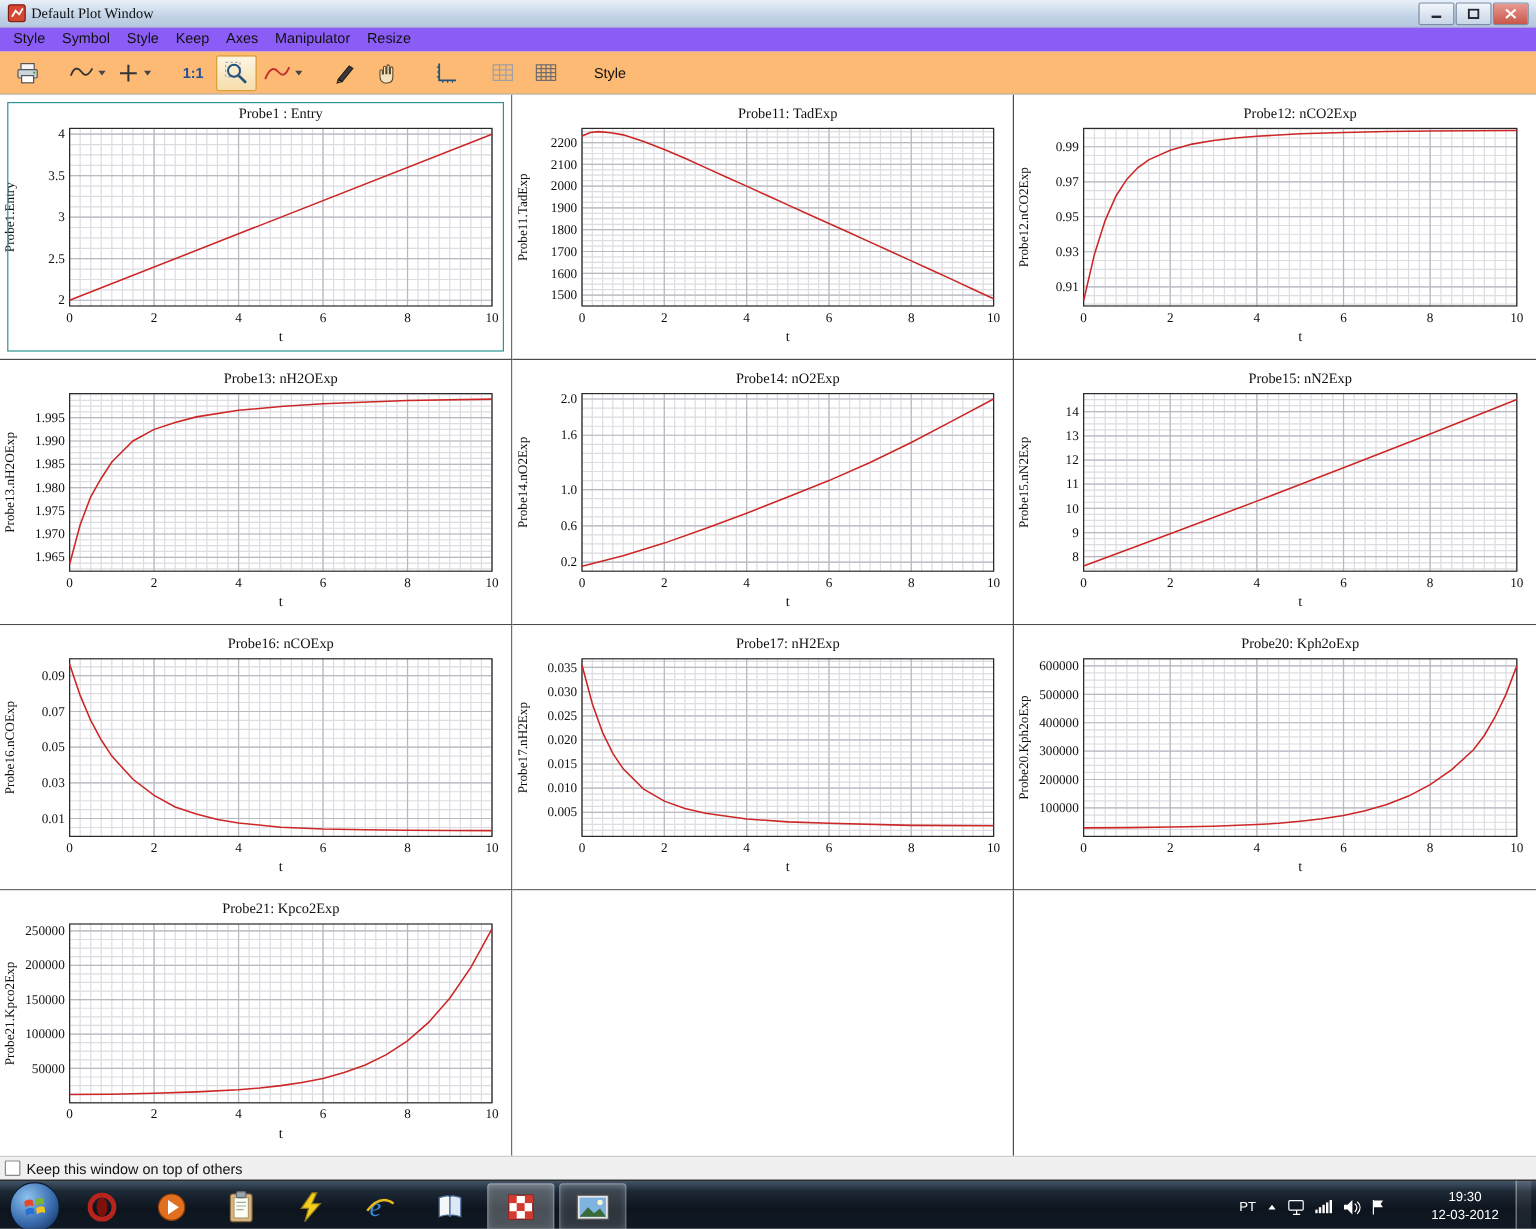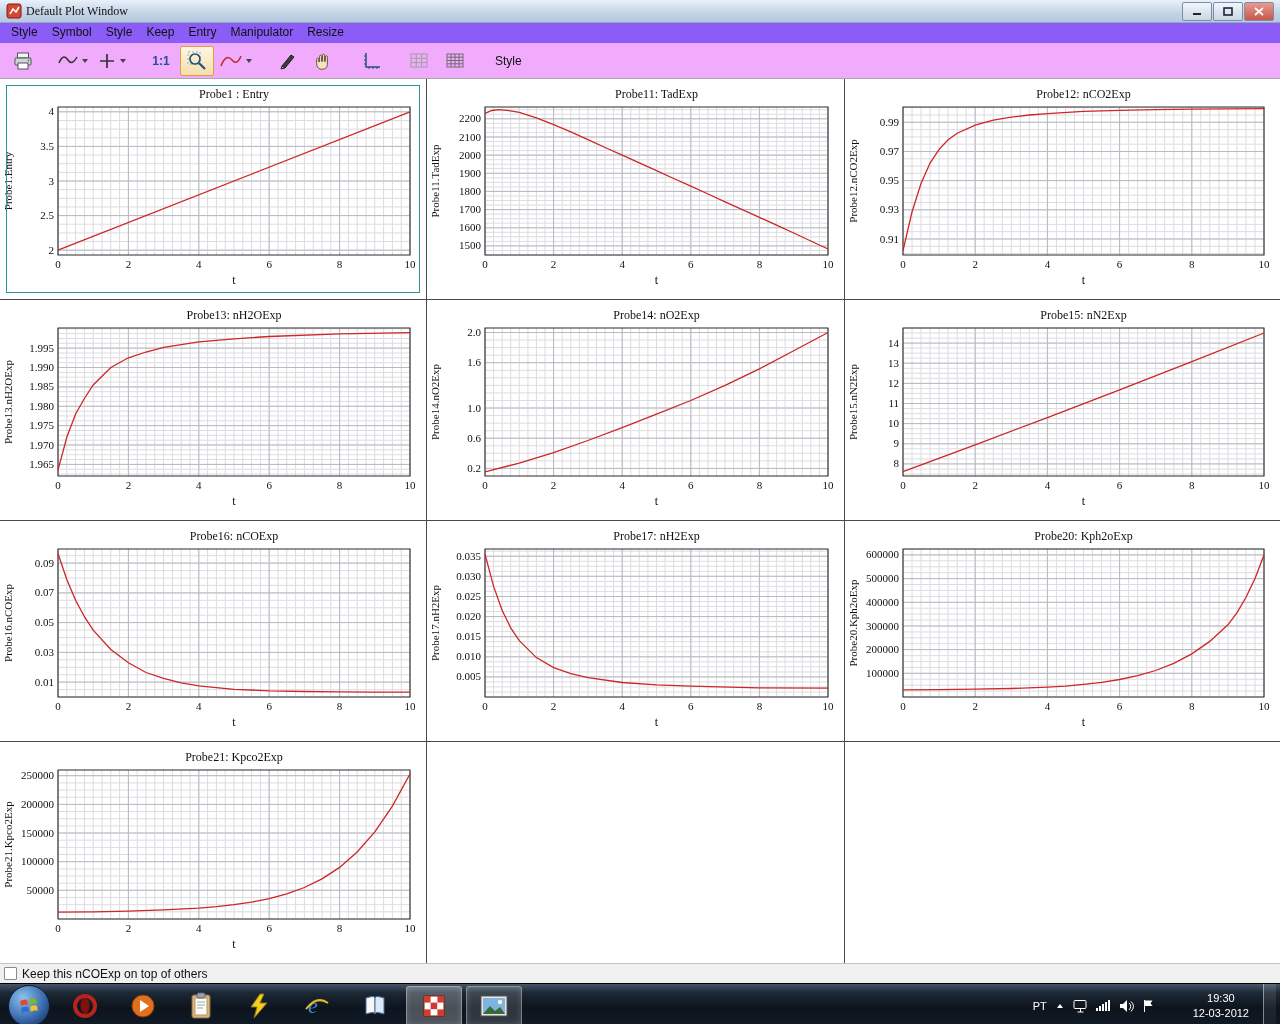--- a/index.html
+++ b/index.html
@@ -12,21 +12,21 @@
   .titlebar .title{font-size:12px;color:#101010;}
   .winbtns{margin-left:auto;display:flex;gap:1px;padding-right:2px;}
   .winbtn{width:28px;height:17px;border:1px solid #7e8fa5;border-radius:2px;
     background:linear-gradient(#f2f6fb,#c8d6e6);display:flex;align-items:center;justify-content:center;}
   .winbtn svg{display:block;}
   .winbtn.close{background:linear-gradient(#e89a92,#c8574b);}
   
   .menubar{height:20px;background:#8b5cf6;display:flex;padding-left:4px;}
   .mi{font-size:12px;color:#111;padding:2px 7px;cursor:default;}
   
-  .toolbar{height:35px;background:#f0abfc;border-bottom:1px solid #a8a8a8;
+  .toolbar{height:35px;background:#fdba74;border-bottom:1px solid #a8a8a8;
     display:flex;align-items:center;padding-left:6px;gap:2px;}
   .tool{height:28px;min-width:28px;display:inline-flex;align-items:center;justify-content:center;
     gap:2px;border:1px solid transparent;border-radius:2px;padding:0 2px;}
   .tool.sel{background:linear-gradient(#fdf6e3,#f6ddab);border:1px solid #d8a23c;}
   .tgap{width:10px;}
   .ratio{font-size:12px;font-weight:bold;color:#1c4f9c;}
   .resize-lbl{font-size:12px;color:#111;padding:0 6px;}
   
   .plotarea{height:884px;background:#fff;display:grid;
     grid-template-columns:427px 418px 435px;grid-template-rows:repeat(4,221px);}
@@ -90,21 +90,21 @@
         </svg>
     </span>
   </span>
 </div>
 
 <div class="menubar">
   <span class="mi">Style</span>
   <span class="mi">Symbol</span>
   <span class="mi">Style</span>
   <span class="mi">Keep</span>
-  <span class="mi">Entry</span>
+  <span class="mi">Axes</span>
   <span class="mi">Manipulator</span>
   <span class="mi">Resize</span>
 </div>
 
 <div class="toolbar">
   <span class="tool">
     <svg width="22" height="22" viewBox="0 0 22 22">
       <rect x="5.5" y="3" width="11" height="5" fill="#f4f4f4" stroke="#555"></rect>
       <rect x="3" y="8" width="16" height="7" rx="1" fill="#cdd5dd" stroke="#555"></rect>
       <rect x="6" y="13" width="10" height="6" fill="#fff" stroke="#555"></rect>
@@ -1178,21 +1178,21 @@
         <text x="234" y="206" text-anchor="middle" class="ct">t</text>
         <text transform="translate(12 102.5) rotate(-90)" text-anchor="middle" class="cl">Probe21.Kpco2Exp</text>
       </svg>
     </div>
   <div class="cell lastrow"></div>
   <div class="cell lastrow"></div>
 </div>
 
 <div class="statusbar">
   <span class="cbx"></span>
-  <span class="slabel">Keep this nCOExp on top of others</span>
+  <span class="slabel">Keep this window on top of others</span>
 </div>
 
 <div class="taskbar">
   <span class="orb">
     <svg width="20" height="20" viewBox="0 0 20 20">
       <g transform="rotate(-8 10 10)">
         <path d="M2 4 q4 -2 7 0 v5 q-3 -2 -7 0 z" fill="#e8452c"></path>
         <path d="M11 4 q4 -2 7 0 v5 q-3 -2 -7 0 z" fill="#7db72f"></path>
         <path d="M2 11 q4 -2 7 0 v5 q-3 -2 -7 0 z" fill="#2a6fd4"></path>
         <path d="M11 11 q4 -2 7 0 v5 q-3 -2 -7 0 z" fill="#f5c324"></path>

